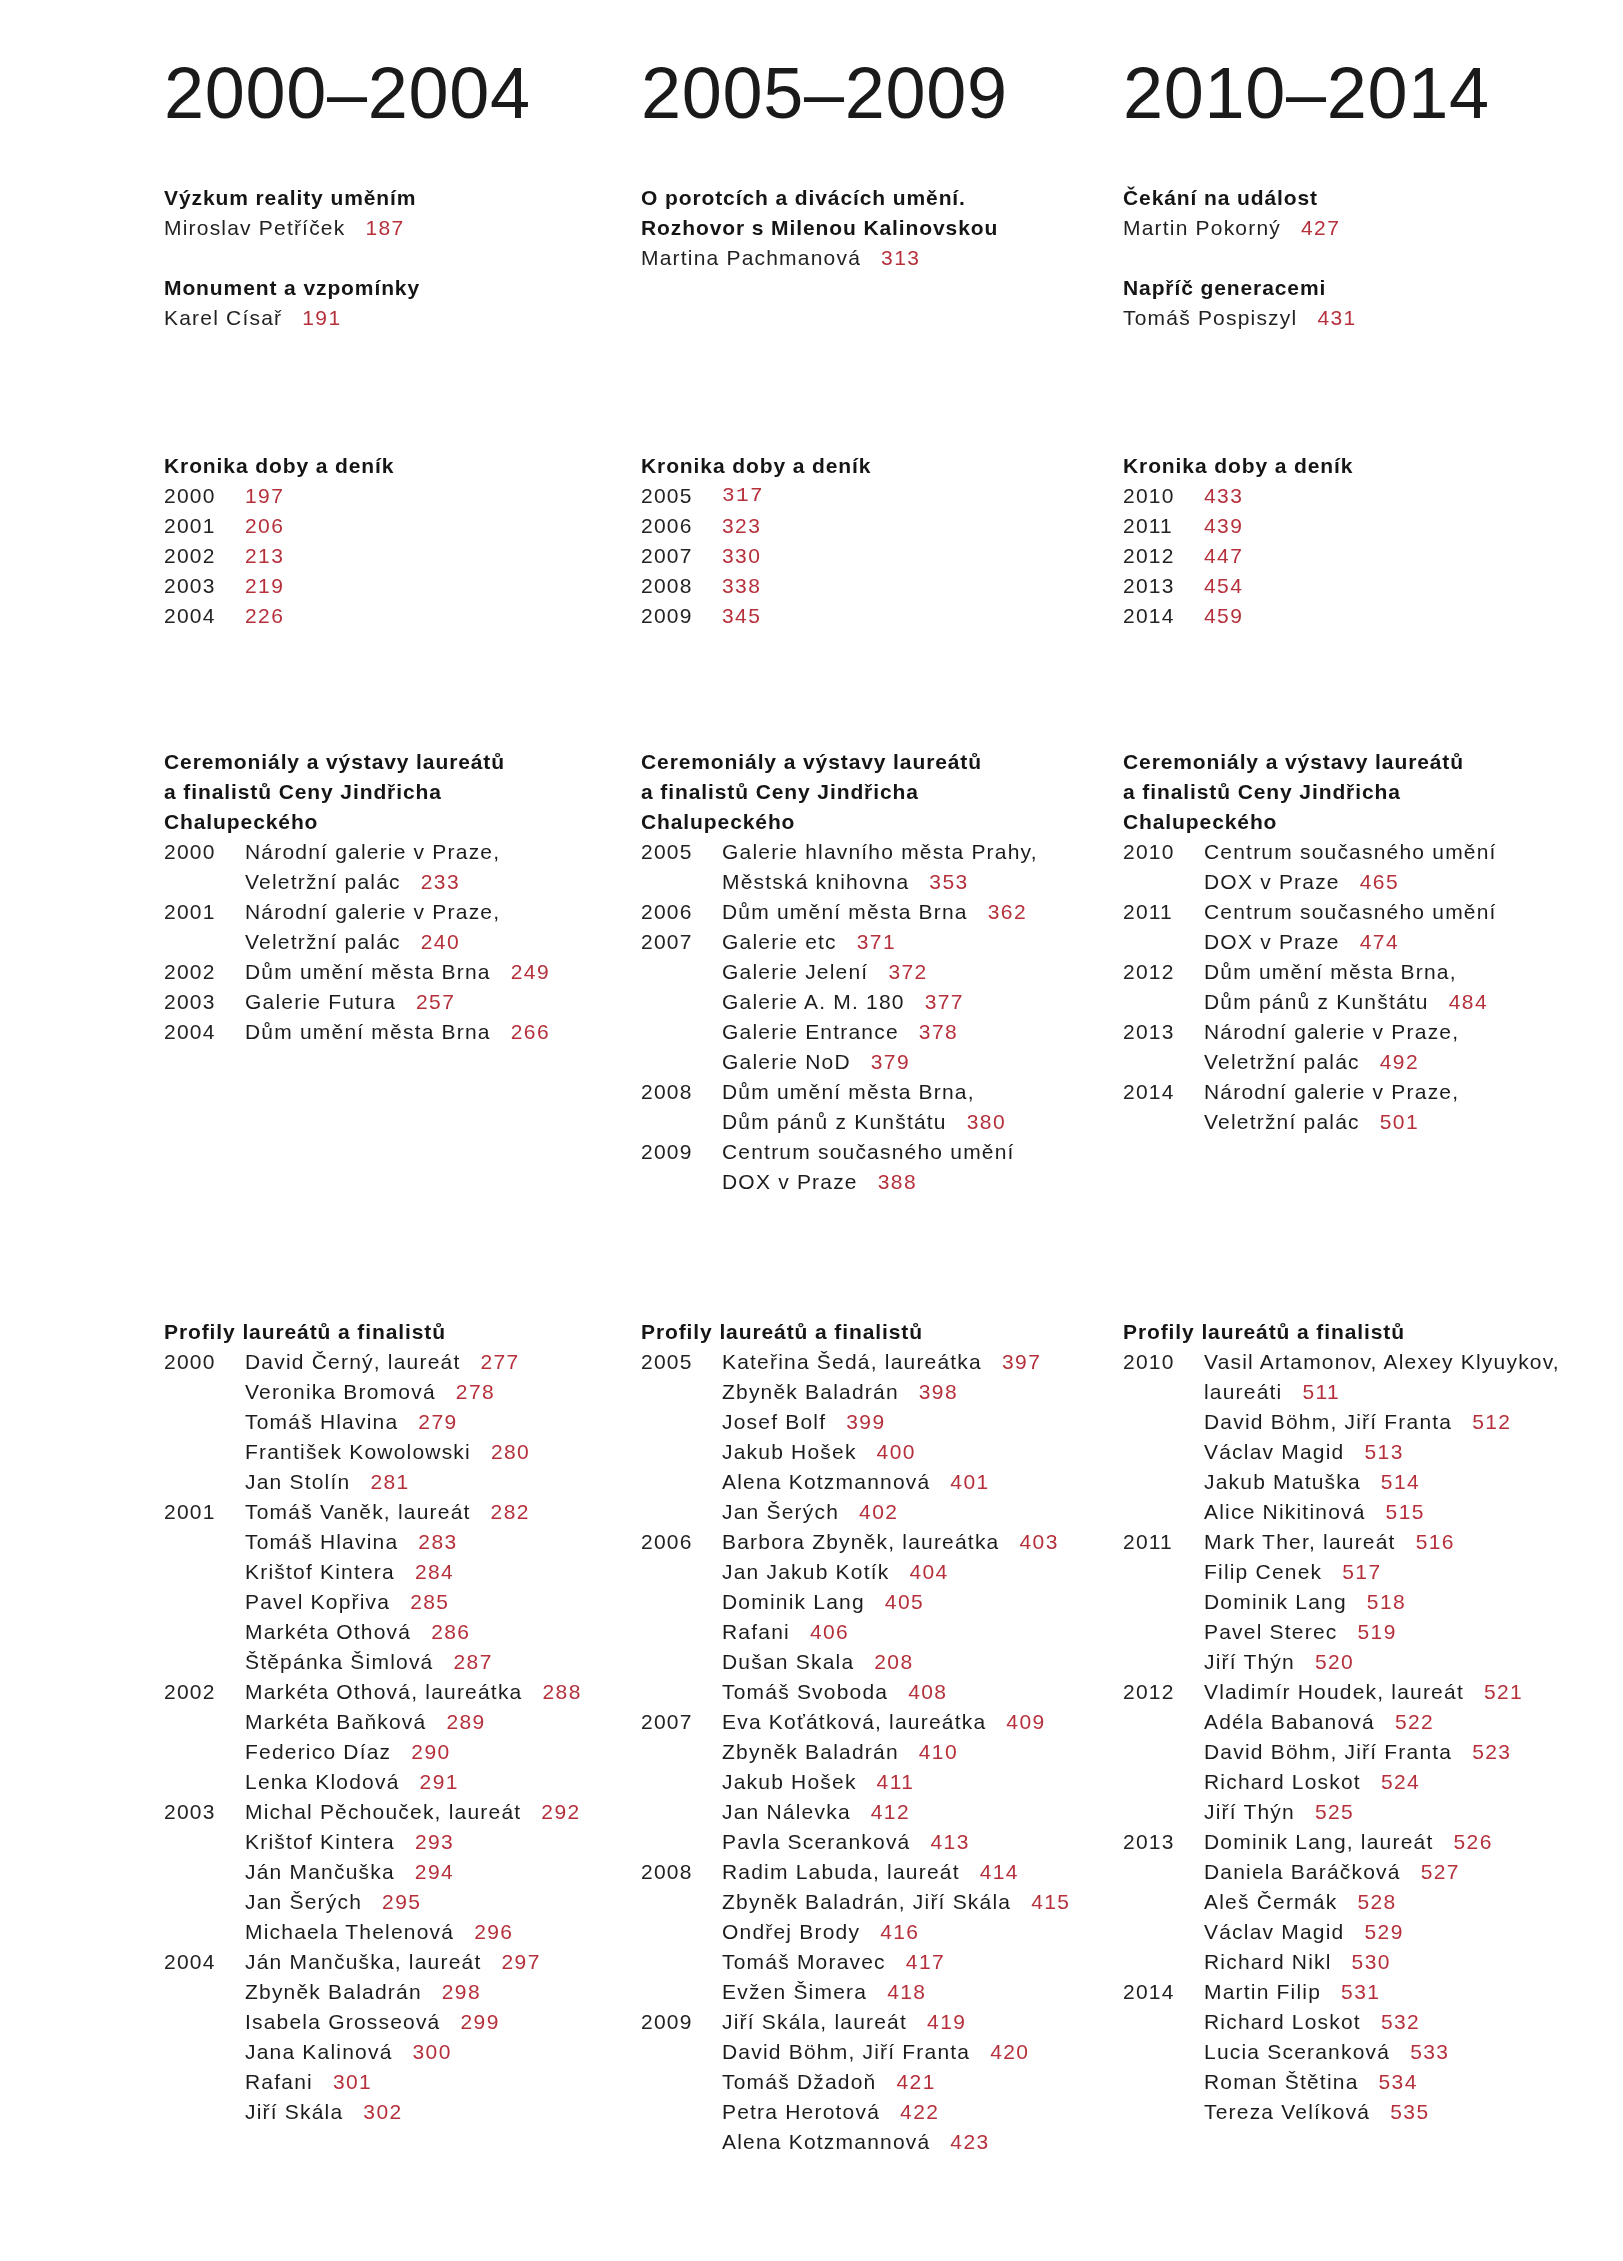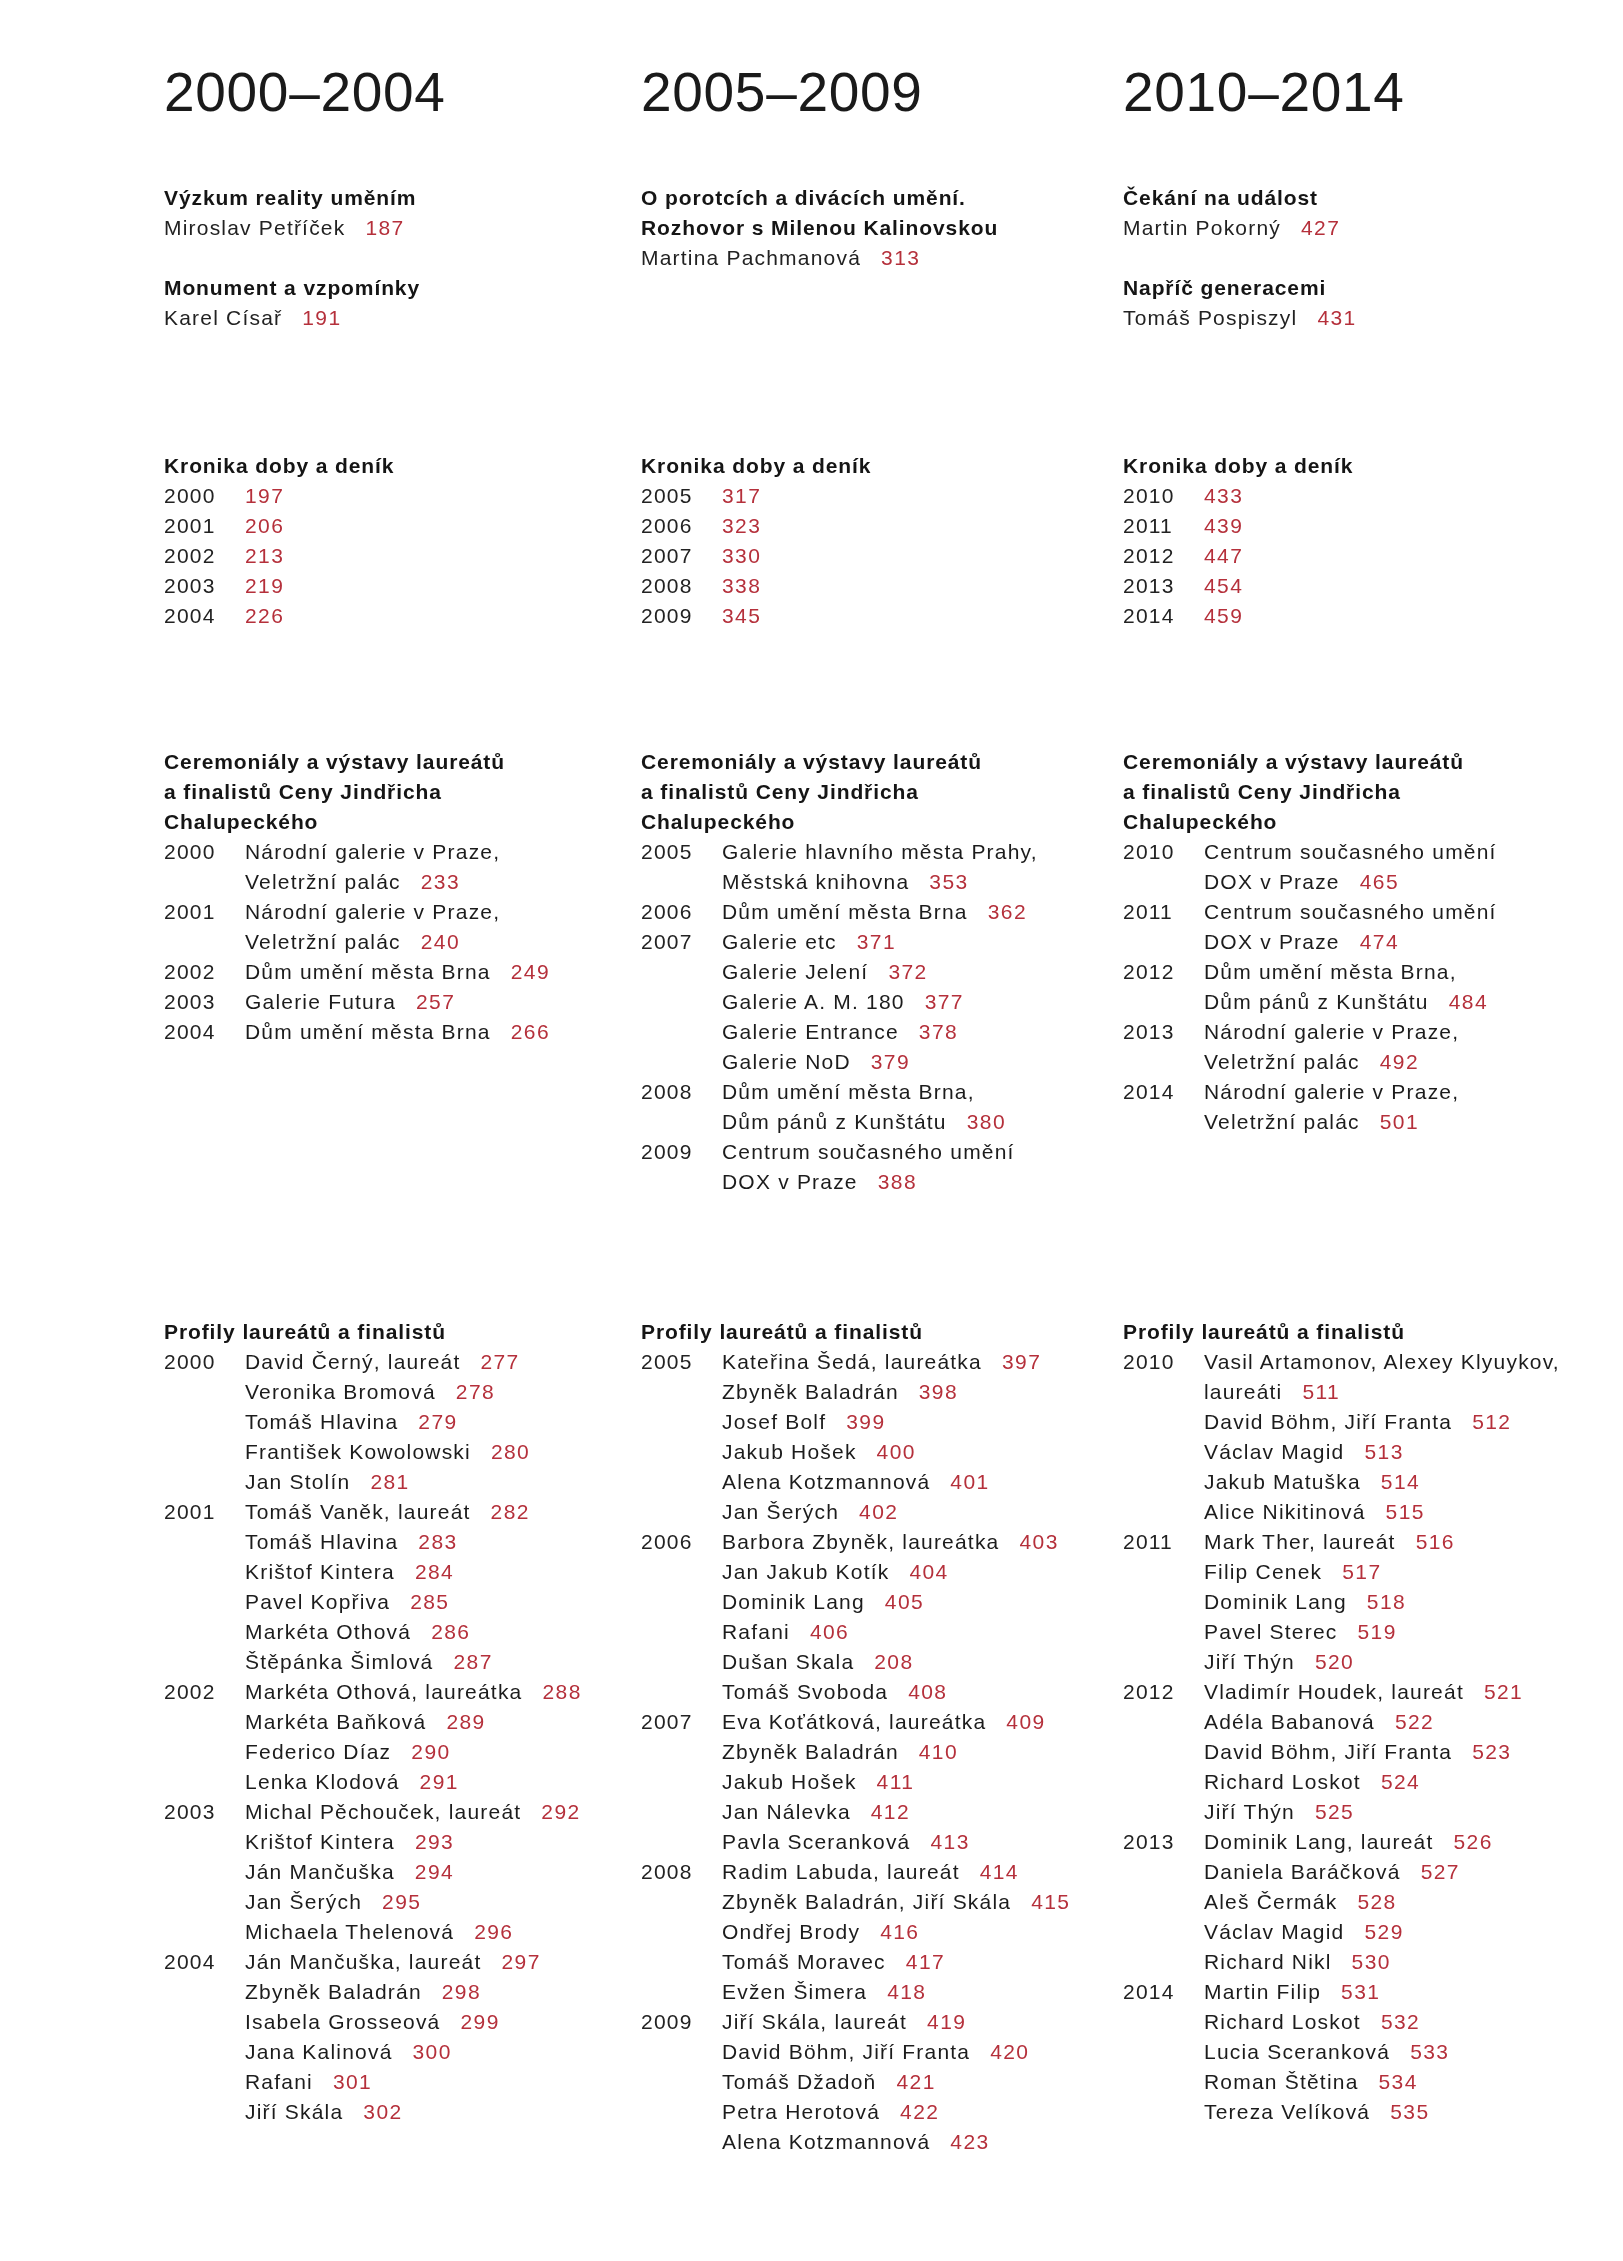--- a/index.html
+++ b/index.html
@@ -6,22 +6,22 @@
   body {
     width: 1624px; height: 2261px; position: relative; overflow: hidden;
     font-family: "Liberation Sans", sans-serif; color: #1c1c1c;
   }
   .col { position: absolute; top: 0; }
   .col-0 { left: 164px; width: 460px; }
   .col-1 { left: 641px; width: 474px; }
   .col-2 { left: 1123px; width: 489px; }
 
   .period-title {
-    position: absolute; top: 65px; left: 0;
-    font-size: 55px; font-weight: 400; letter-spacing: 0.7px; line-height: 1;
+    position: absolute; top: 57px; left: 0;
+    font-size: 72px; font-weight: 400; letter-spacing: 0.7px; line-height: 1;
     color: #1a1a1a;
   }
   .block { position: absolute; left: 0; width: 100%; }
   .essays { top: 183px; }
   .kronika { top: 451px; }
   .ceremonies { top: 747px; }
   .profiles { top: 1317px; }
 
   .h {
     font-weight: 700; font-size: 21px; letter-spacing: 0.9px;
@@ -247,21 +247,21 @@
           <div class="h">O porotcích a divácích umění.</div>
           <div class="h">Rozhovor s Milenou Kalinovskou</div>
           <div class="line"><span>Martina Pachmanová</span><span class="pg">313</span></div>
         </div>
       </div>
       <div class="block kronika">
         <div class="h">Kronika doby a deník</div>
         <div class="list">
           <div class="row k-row">
             <span class="yr">2005</span>
-            <span class="pg" style="margin-left: 0px;">317</span>
+            <span class="pg" style="margin-left: 0px; font-family: Liberation Mono, monospace;">317</span>
           </div>
           <div class="row k-row">
             <span class="yr">2006</span>
             <span class="pg" style="margin-left: 0px;">323</span>
           </div>
           <div class="row k-row">
             <span class="yr">2007</span>
             <span class="pg" style="margin-left: 0px;">330</span>
           </div>
           <div class="row k-row">

